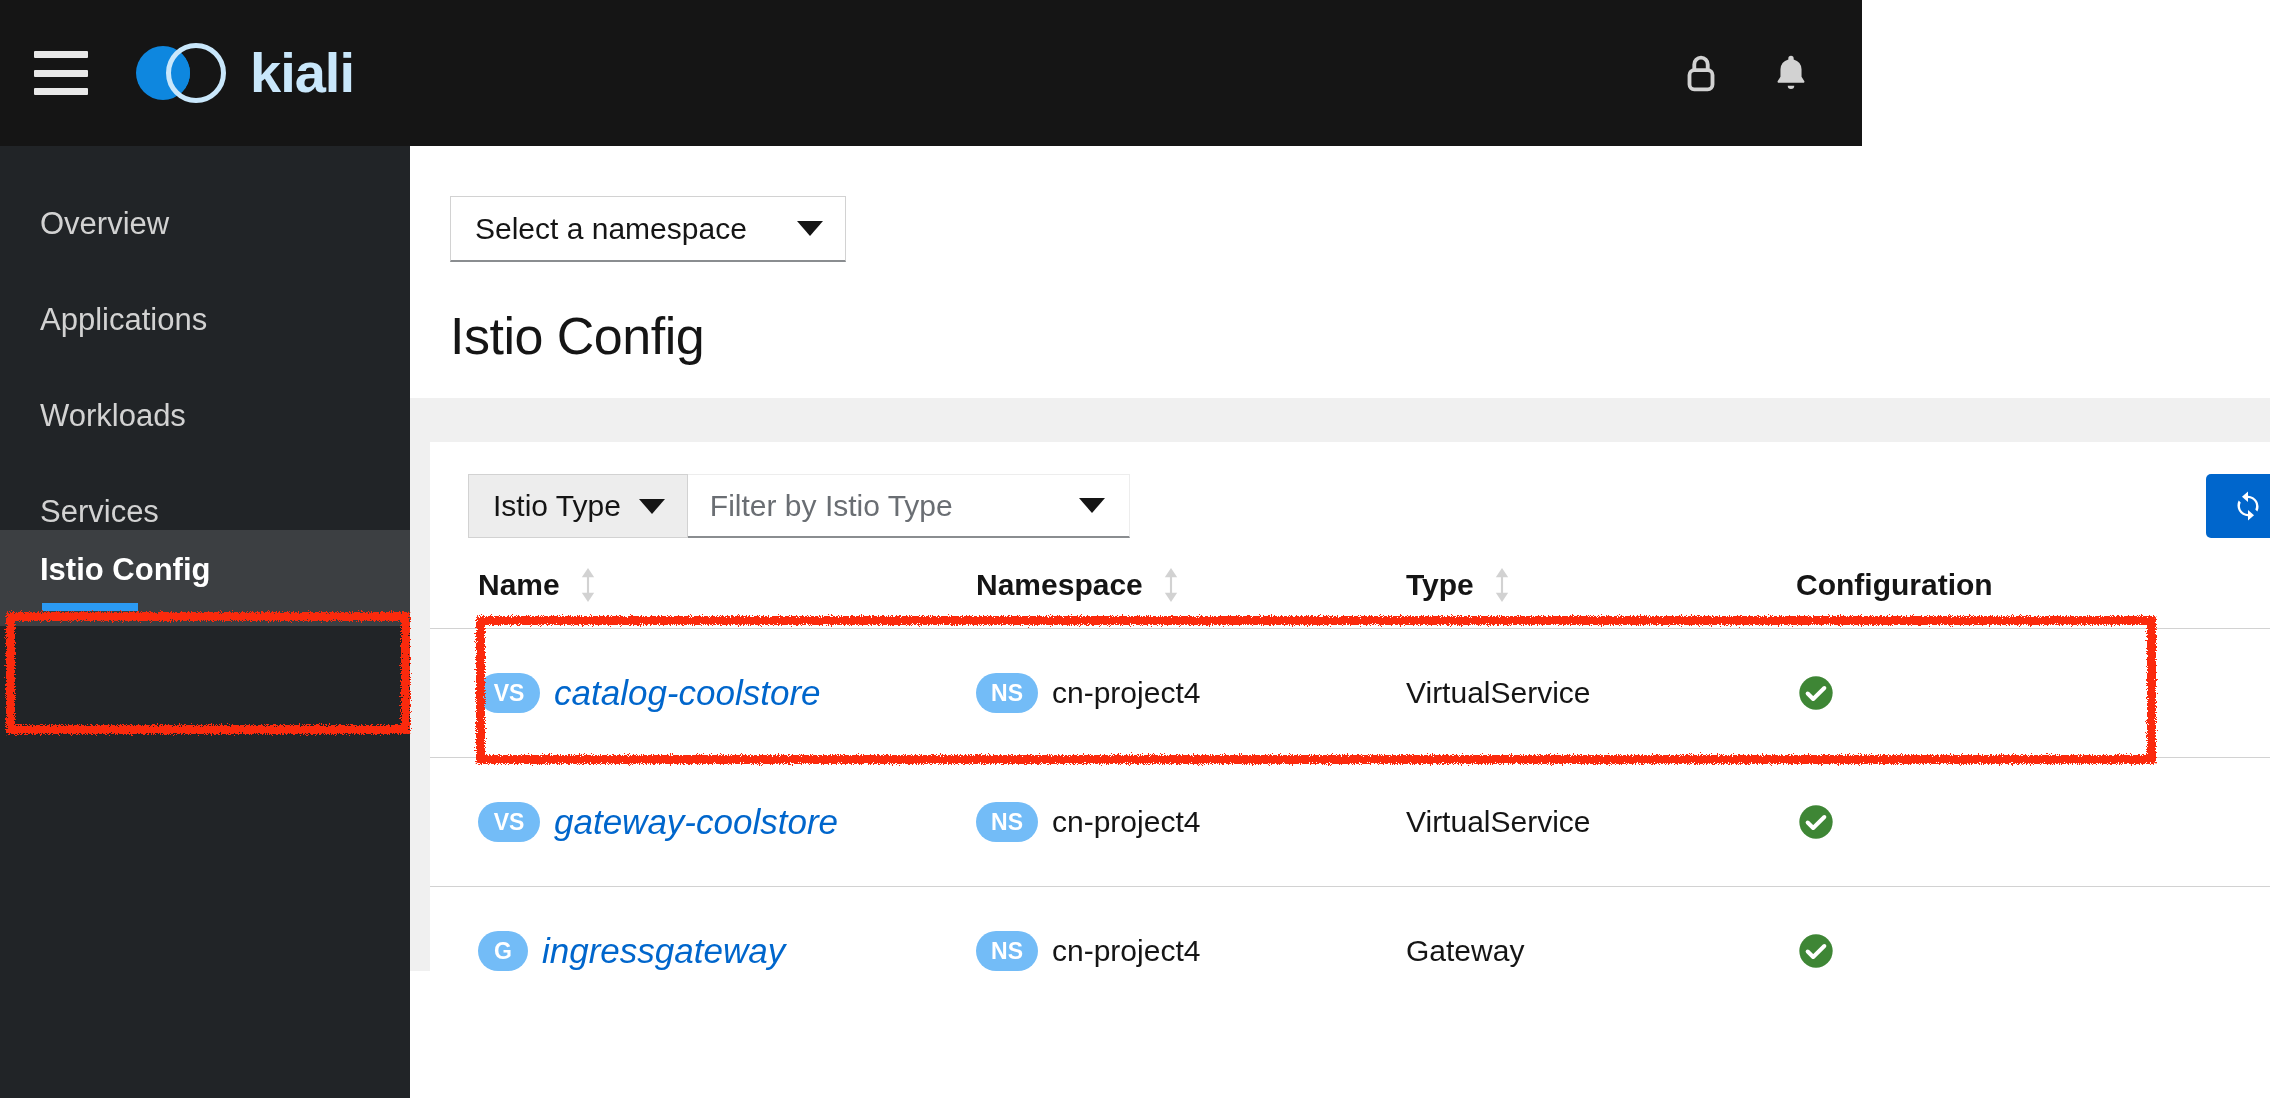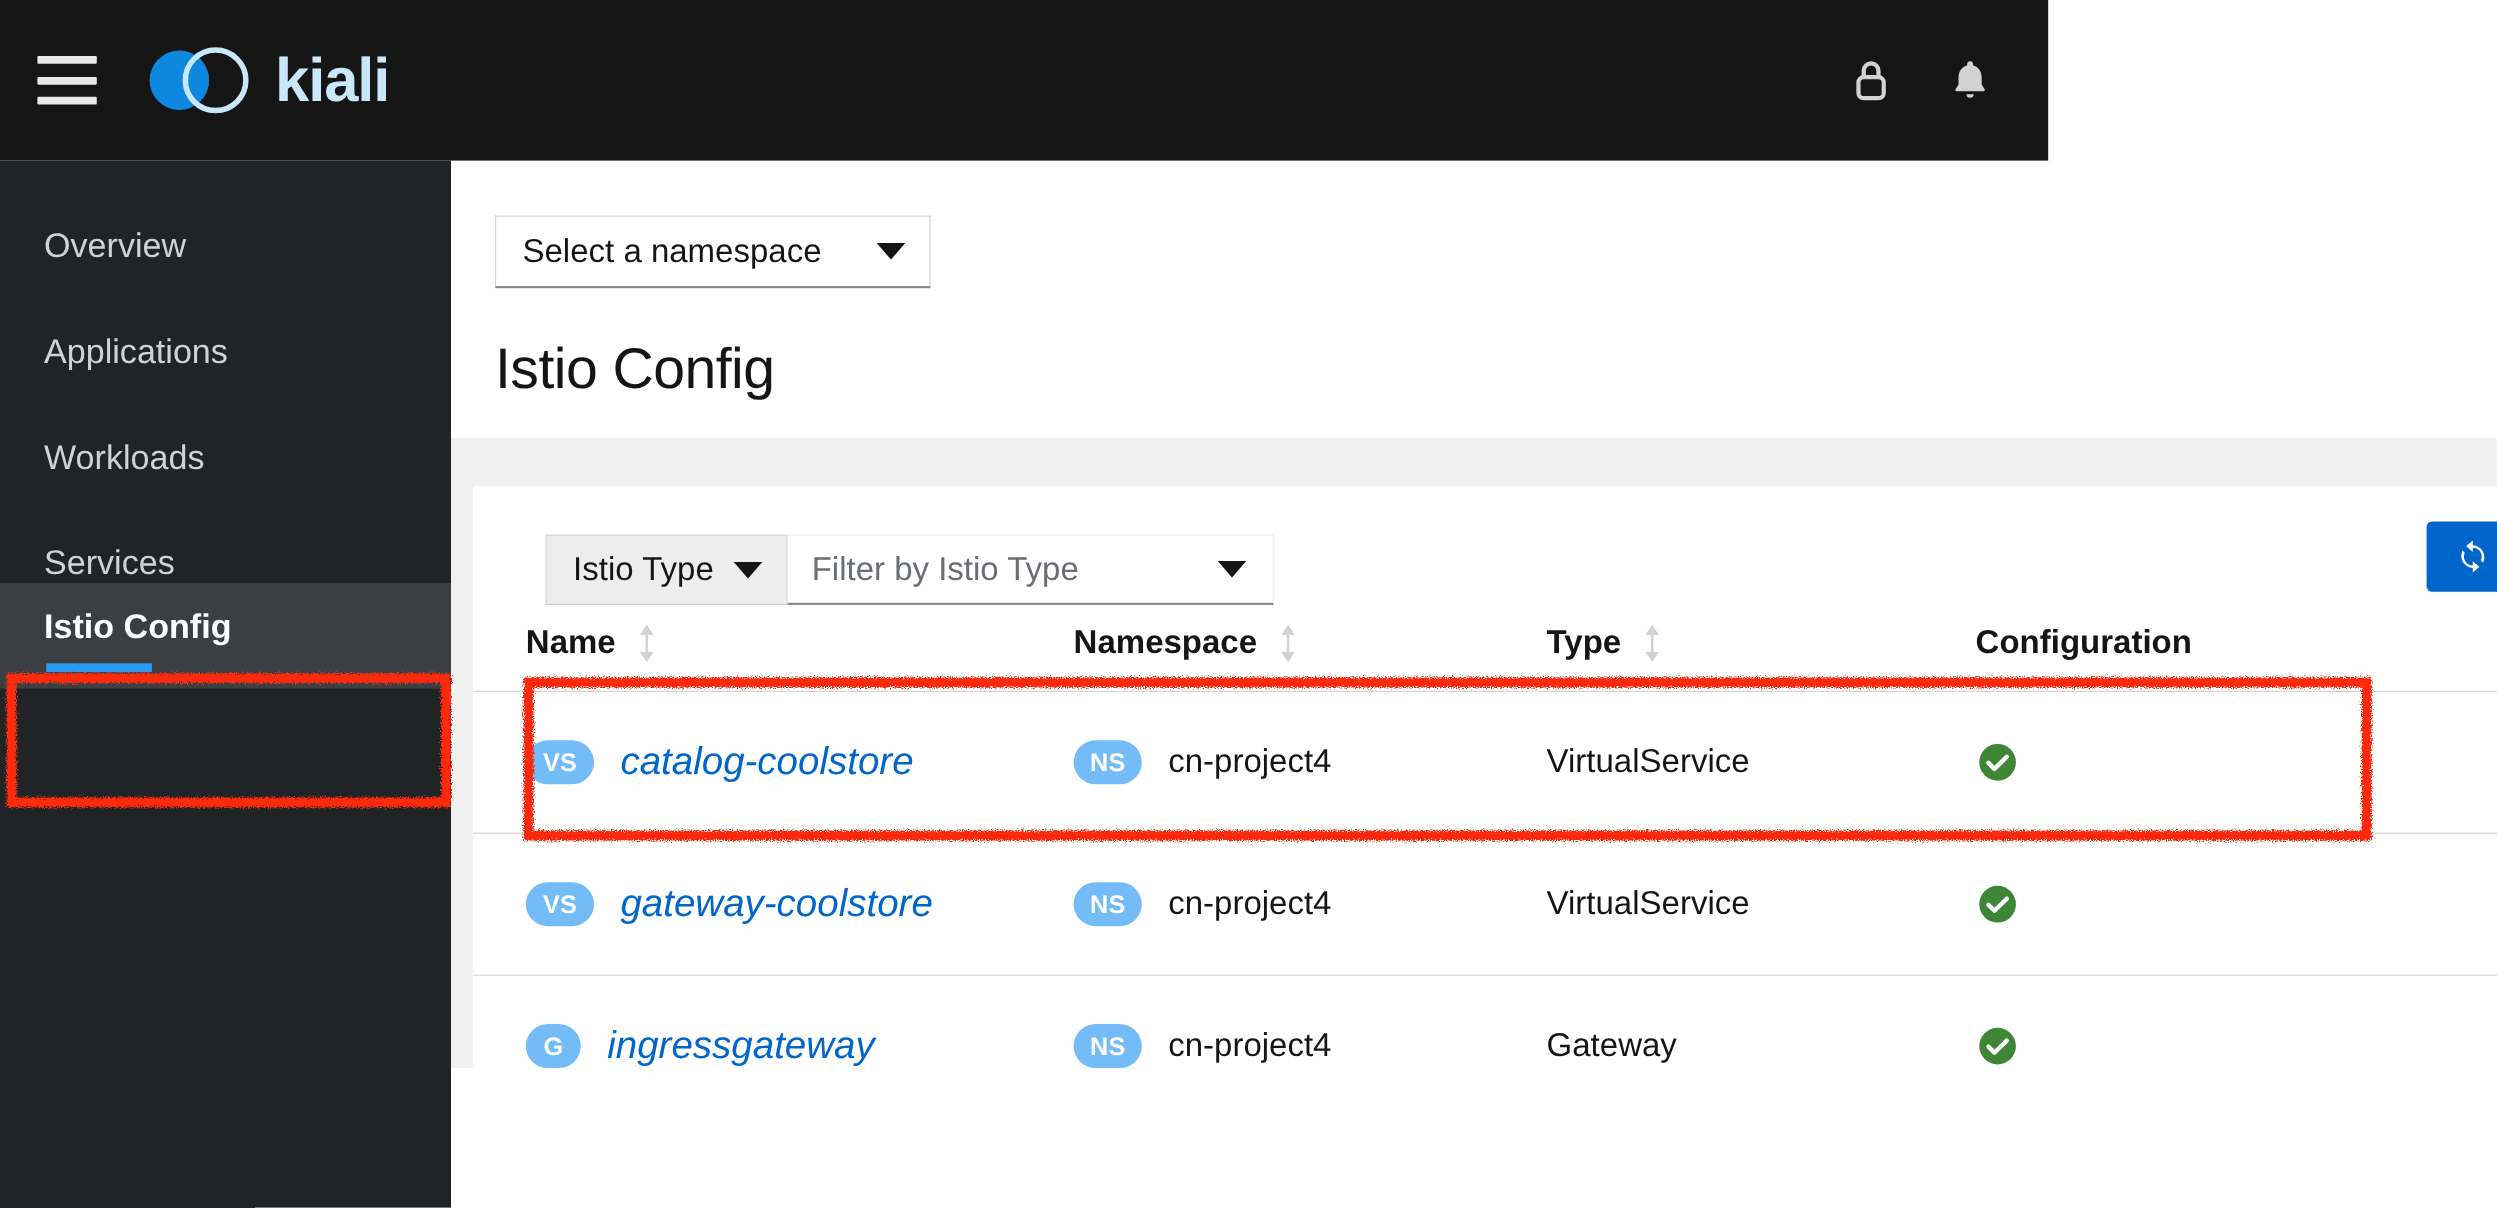--- a/index.html
+++ b/index.html
@@ -116,22 +116,22 @@
     font-size: 52px; font-weight: 400; color: #151515;
     margin-top: 44px; letter-spacing: -0.5px;
   }
 
   .card {
     position: absolute; left: 20px; top: 282px;
     width: 1840px; height: 670px;
     background: #ffffff;
   }
   .toolbar {
-    display: flex; align-items: flex-end;
-    padding: 32px 0 0 38px; position: relative; height: 108px; margin-left: 28px;
+    display: flex; align-items: flex-start;
+    padding: 32px 0 0 38px; position: relative; height: 108px;
   }
   .type-button {
     height: 64px; min-width: 200px;
     background: #ededed; border: 1px solid #d2d2d2;
     display: flex; align-items: center; gap: 18px;
     padding: 0 22px 0 24px;
     font-size: 30px; color: #151515; cursor: pointer;
   }
   .filter-input {
     height: 64px; width: 442px;
@@ -159,21 +159,21 @@
     padding: 18px 0 26px 0; vertical-align: middle;
   }
   th .th-inner { display: flex; align-items: center; gap: 20px; }
   .sort-icon { width: 16px; height: 34px; }
   td {
     font-size: 30px; color: #151515;
     padding: 44px 0; vertical-align: middle;
     border-top: 1px solid #d2d2d2;
   }
   tr.first-row td { border-top: 1px solid #d2d2d2; }
-  .cell-flex { display: flex; align-items: center; gap: 24px; }
+  .cell-flex { display: flex; align-items: center; gap: 14px; }
   .badge {
     display: inline-flex; align-items: center; justify-content: center;
     height: 40px; min-width: 62px; padding: 0 14px;
     border-radius: 20px;
     background: #73bcf7; color: #ffffff;
     font-size: 23px; font-weight: 600;
   }
   .badge.circle { min-width: 50px; width: 50px; padding: 0; }
   .res-link { color: #0066cc; font-size: 35px; cursor: pointer; font-style: italic; }
   .ok-icon { width: 40px; height: 40px; display: block; }

